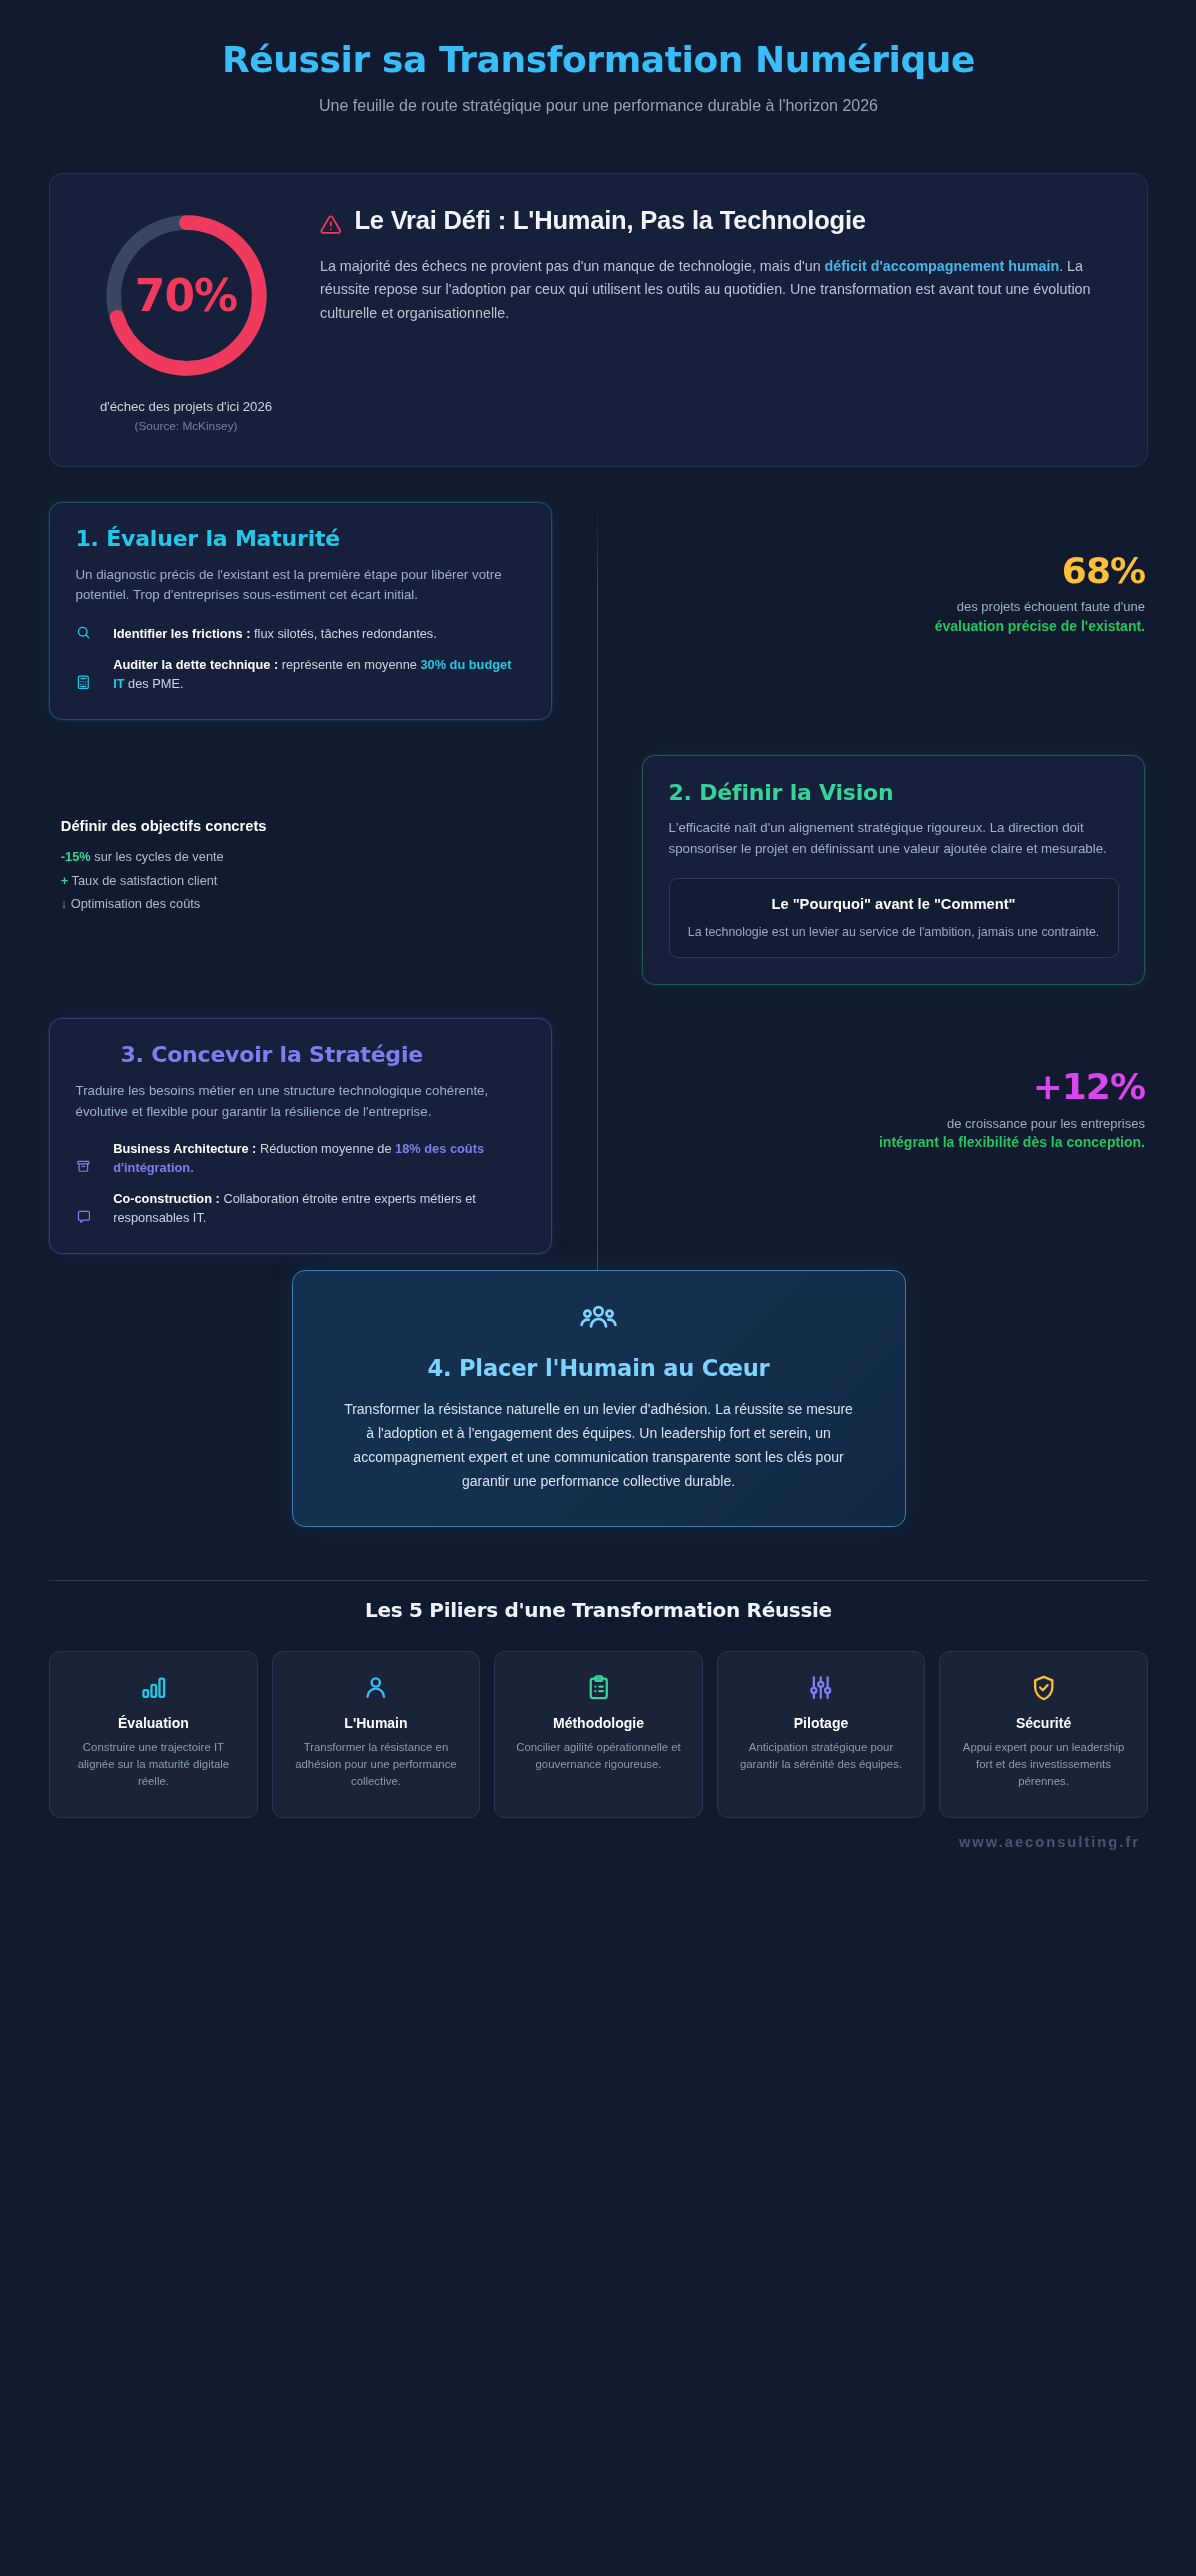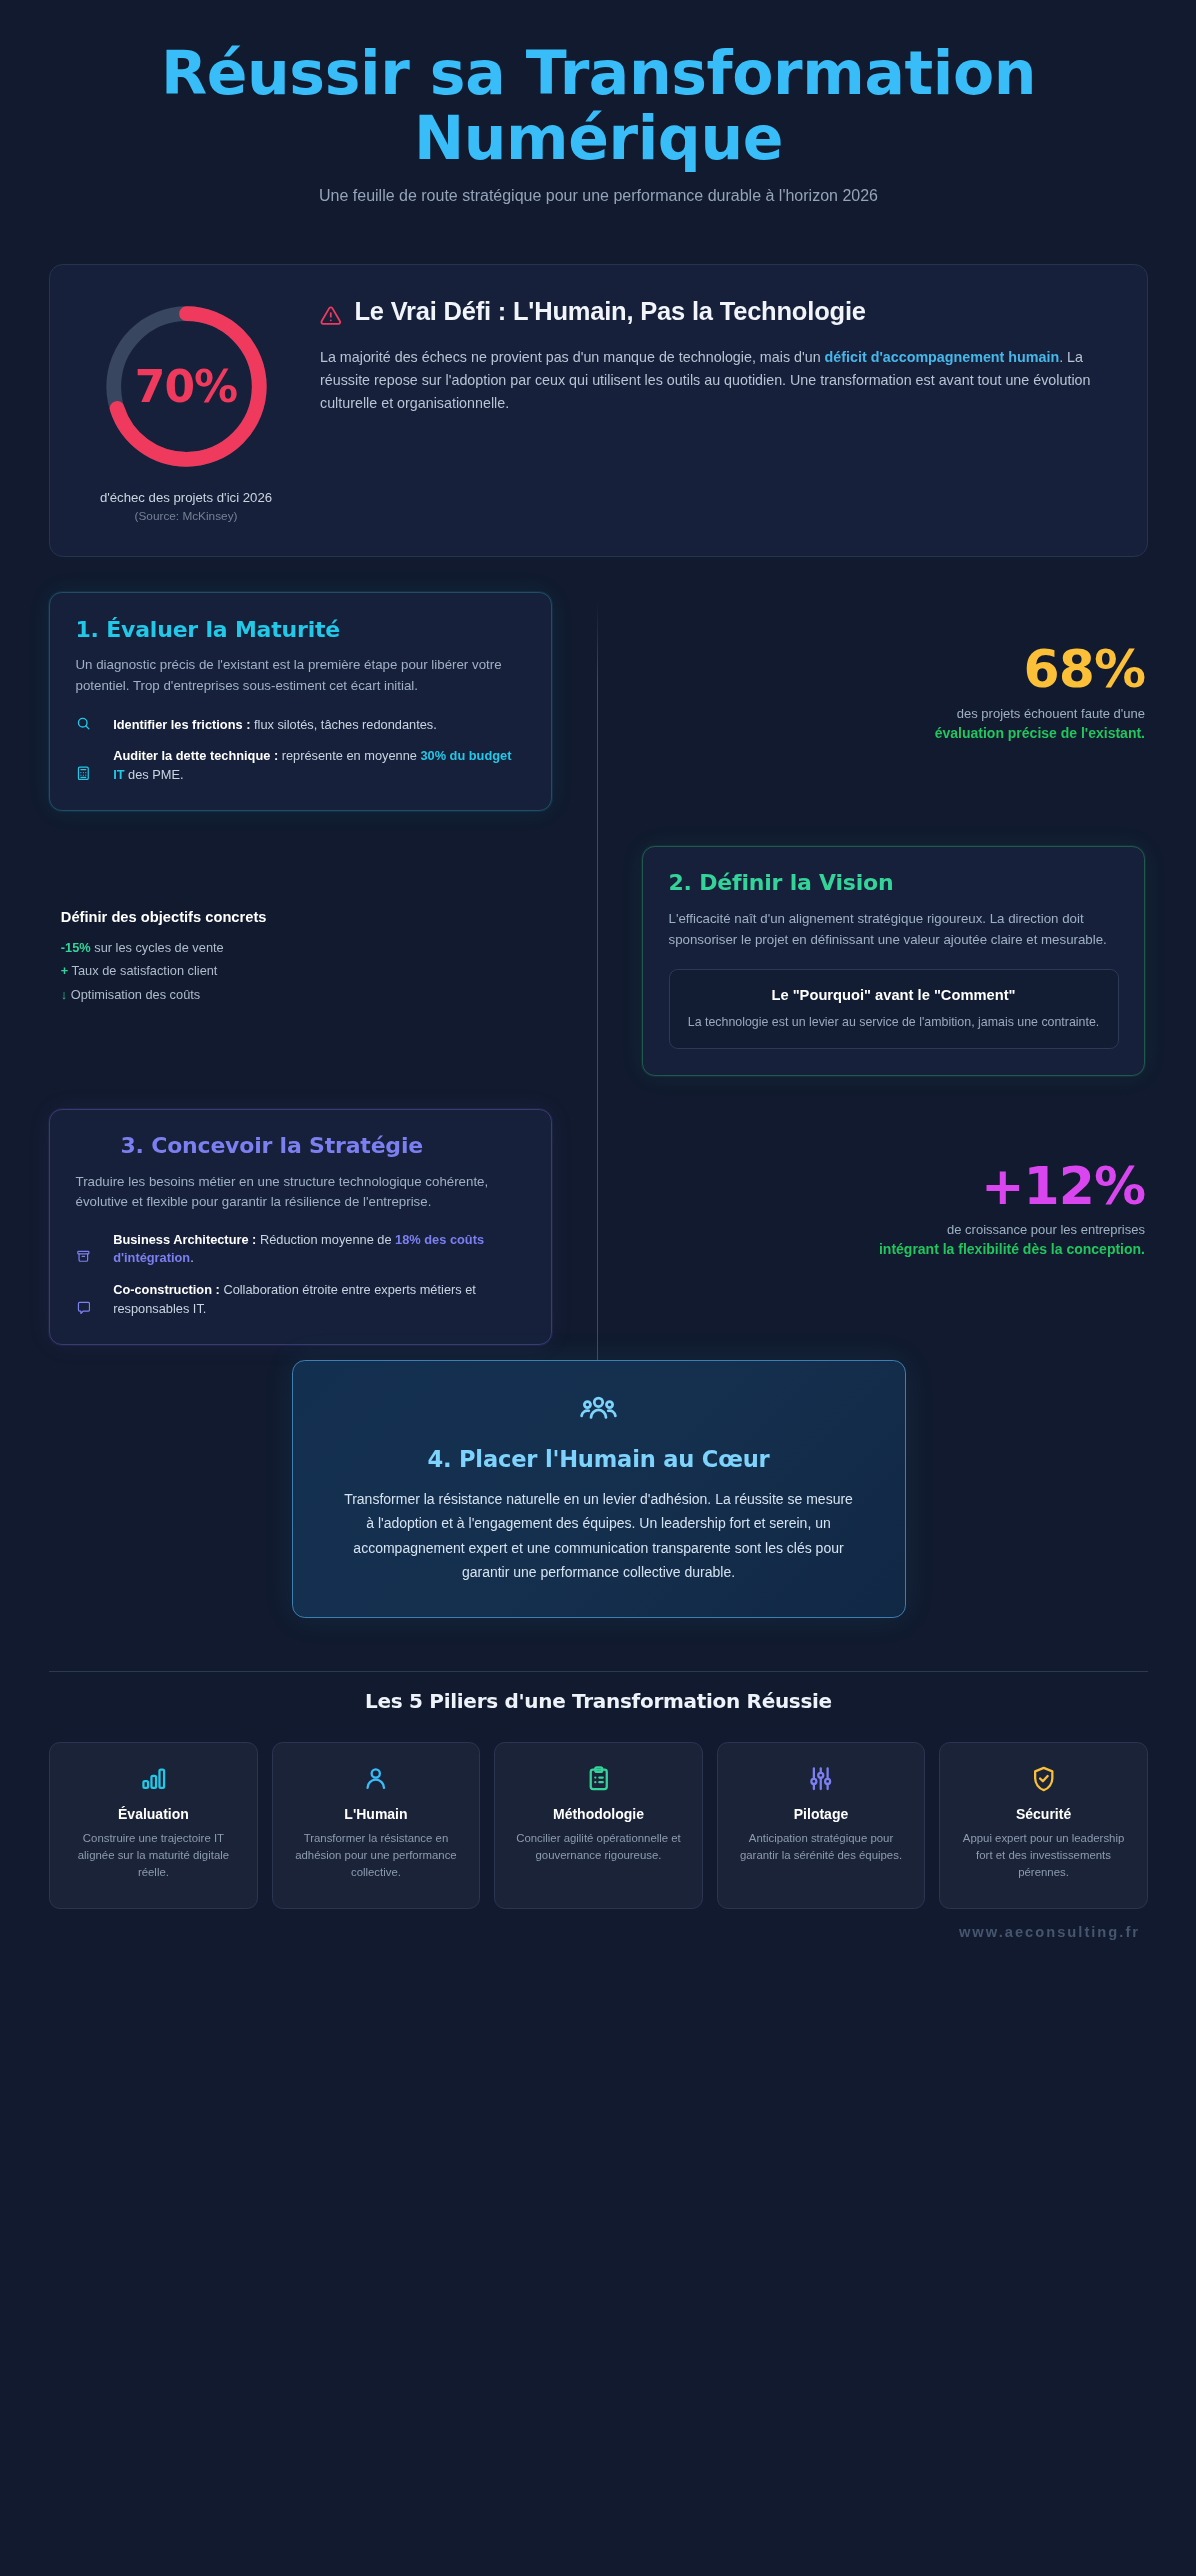--- a/index.html
+++ b/index.html
@@ -26,21 +26,21 @@
     padding: 0 0 29px 0;
   }
 
   
   .hdr {
     padding: 41px 59px 15.7px 59px;
     text-align: center;
   }
   .hdr-title {
     font-family: "DejaVu Sans", sans-serif;
-    font-size: 60px;
+    font-size: 36px;
     font-weight: 700;
     line-height: 1.08;
     color: #38bdf8;
     letter-spacing: -0.4px;
   }
   .hdr-sub {
     margin-top: 16.7px;
     font-size: 16px;
     color: #94a3b8;
     font-weight: 400;
@@ -210,21 +210,21 @@
     font-size: 12.4px;
     line-height: 1.46;
     color: #9aa9bc;
   }
 
   
   .stat { padding-top: 51px; }
   .stat-r { text-align: right; }
   .stat-num {
     font-family: "DejaVu Sans", sans-serif;
-    font-size: 52px;
+    font-size: 36px;
     font-weight: 700;
     line-height: 1;
     letter-spacing: -1px;
   }
   .n-amber  { color: #fbbf38; }
   .n-purple { color: #d946ef; }
   .stat-l1 {
     margin-top: 10.8px;
     font-size: 13px;
     color: #9fb0c4;

